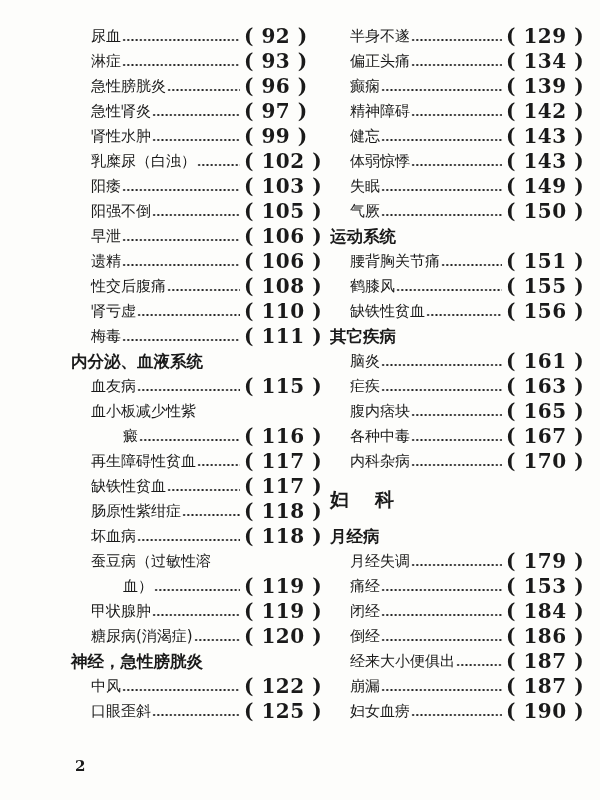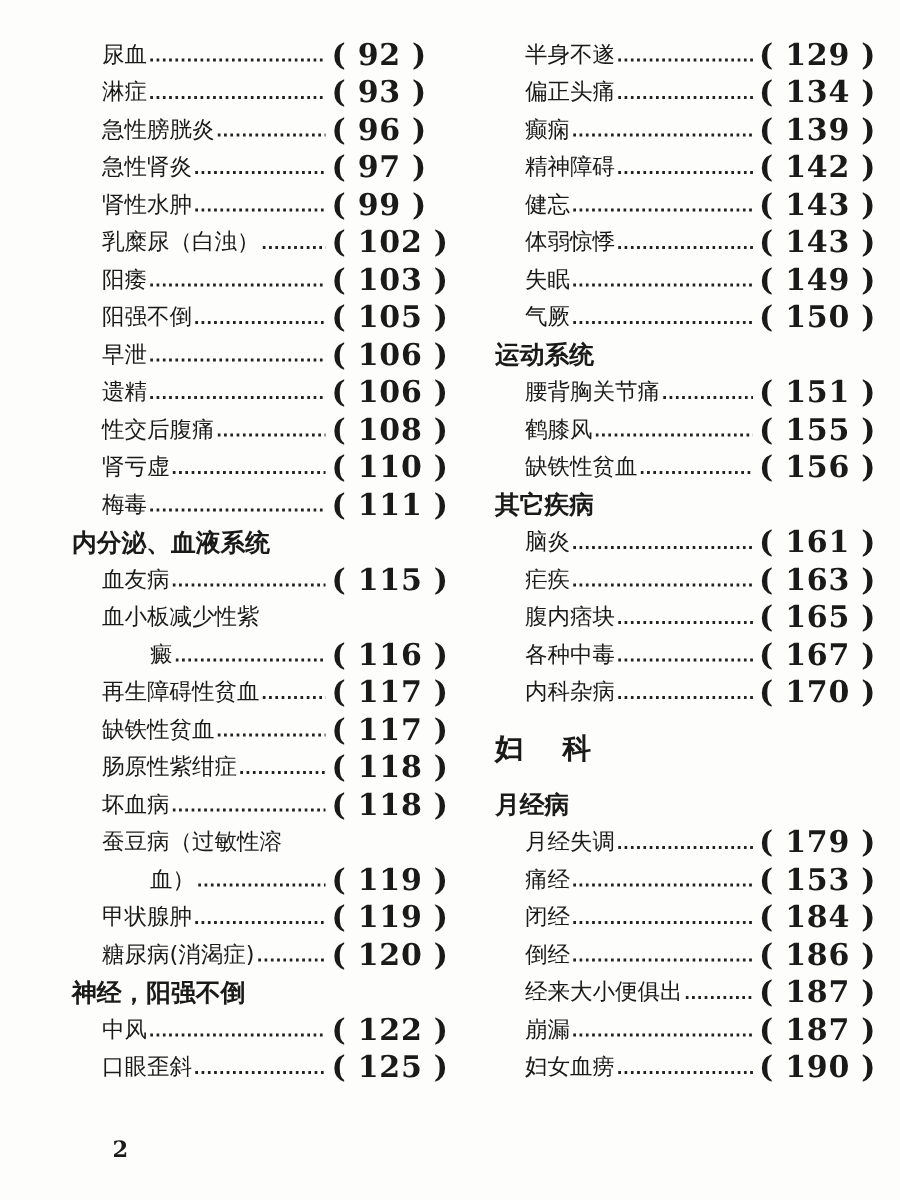--- a/index.html
+++ b/index.html
@@ -2,21 +2,21 @@
 <html><head>
 <meta charset="utf-8">
 <style>
   html, body { margin: 0; padding: 0; }
   body {
     width: 600px; height: 800px; background: #fdfdfb; position: relative;
     overflow: hidden; color: #1a1a1a;
     font-family: "DejaVu Sans", sans-serif;
   }
   .col { position: absolute; top: 24px; }
-  .col.left { left: 48px; width: 235px; }
+  .col.left { left: 71px; width: 235px; }
   .col.right { left: 330px; width: 238px; }
   .row { height: 25px; line-height: 25px; font-size: 15px; position: relative; white-space: nowrap; }
   .row.section { font-size: 16.5px; font-weight: bold; padding-left: 0; }
   .row.entry { padding-left: 20px; display: flex; align-items: center; }
   .row.entry.sub { padding-left: 52px; }
   .row.entry .name { flex: 0 0 auto; }
   .row.entry .leader {
     flex: 1 1 auto; height: 2px; margin: 0 4px 0 1px; align-self: center; margin-top: 6px;
     background-image: radial-gradient(circle, #222 0.9px, transparent 1.1px);
     background-size: 4.2px 2px; background-repeat: repeat-x;
@@ -141,21 +141,21 @@
     <div class="row entry">
       <span class="name">甲状腺肿</span>
       <span class="leader"></span>
       <span class="page">( 119 )</span>
     </div>
     <div class="row entry">
       <span class="name">糖尿病(消渴症)</span>
       <span class="leader"></span>
       <span class="page">( 120 )</span>
     </div>
-    <div class="row section">神经，阳强不倒</div>
+    <div class="row section">神经，急性膀胱炎</div>
     <div class="row entry">
       <span class="name">中风</span>
       <span class="leader"></span>
       <span class="page">( 122 )</span>
     </div>
     <div class="row entry">
       <span class="name">口眼歪斜</span>
       <span class="leader"></span>
       <span class="page">( 125 )</span>
     </div>

